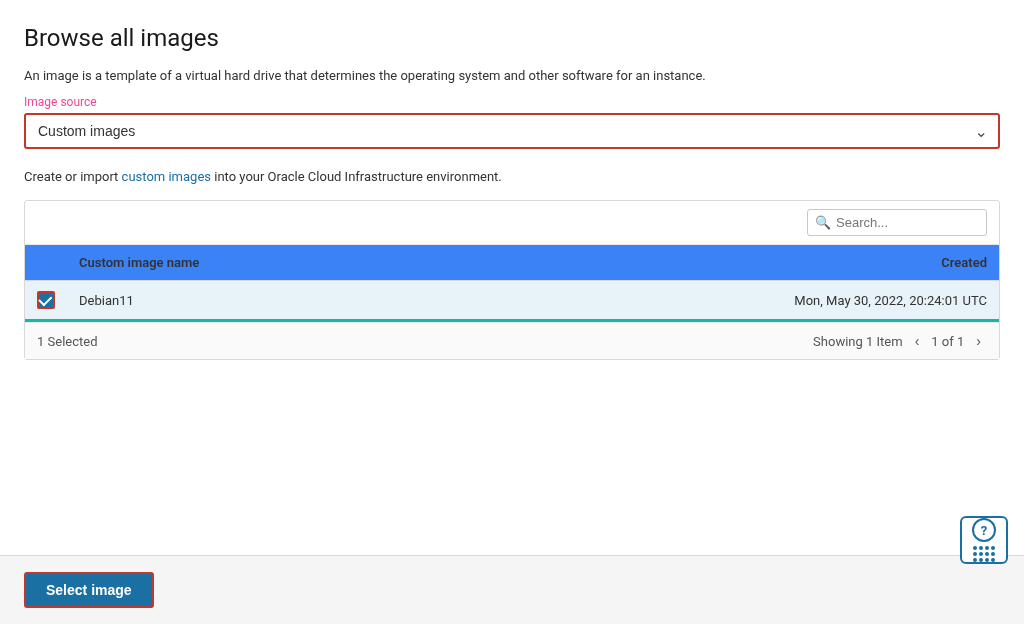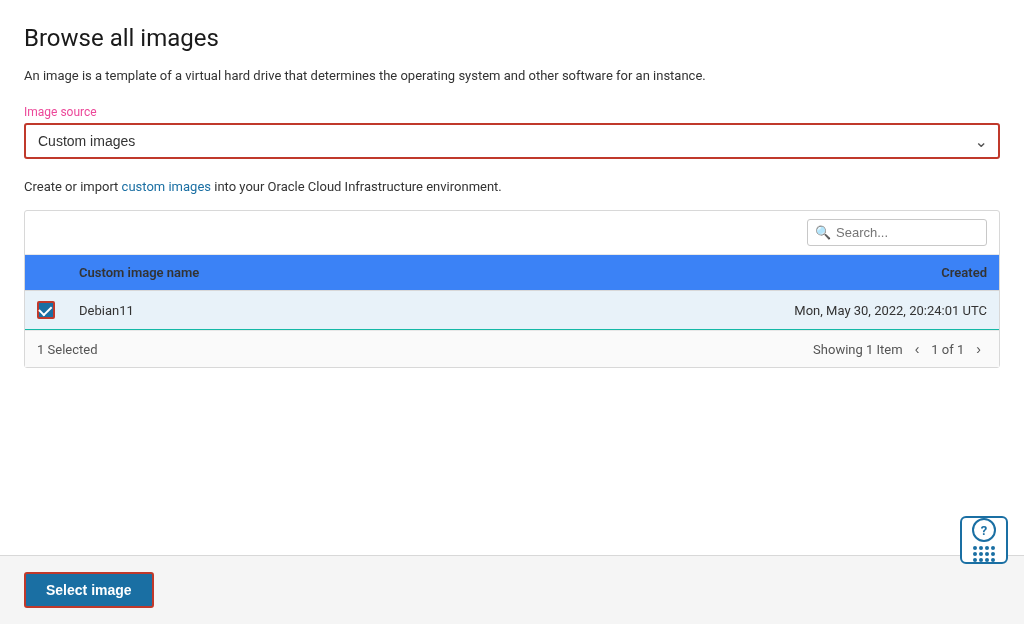--- a/index.html
+++ b/index.html
@@ -25,21 +25,21 @@
     .page-title {
       font-size: 24px;
       font-weight: 400;
       color: #1a1a1a;
       margin-bottom: 16px;
     }
 
     .description {
       font-size: 13px;
       color: #333;
-      margin-bottom: 22px;
+      margin-bottom: 12px;
     }
 
     .form-group {
       margin-bottom: 20px;
     }
 
     .form-label {
       font-size: 12px;
       color: #ec4899;
       margin-bottom: 4px;
@@ -147,21 +147,21 @@
     }
 
     .data-table th.col-created {
       width: 260px;
       text-align: right;
     }
 
     .data-table td {
       padding: 10px 12px;
       font-size: 13px;
-      border-bottom: 1px solid #14b8a6;
+      border-bottom: 3px solid #14b8a6;
     }
 
     .data-table td.col-checkbox {
       width: 40px;
     }
 
     .data-table td.col-created {
       text-align: right;
       color: #333;
     }

